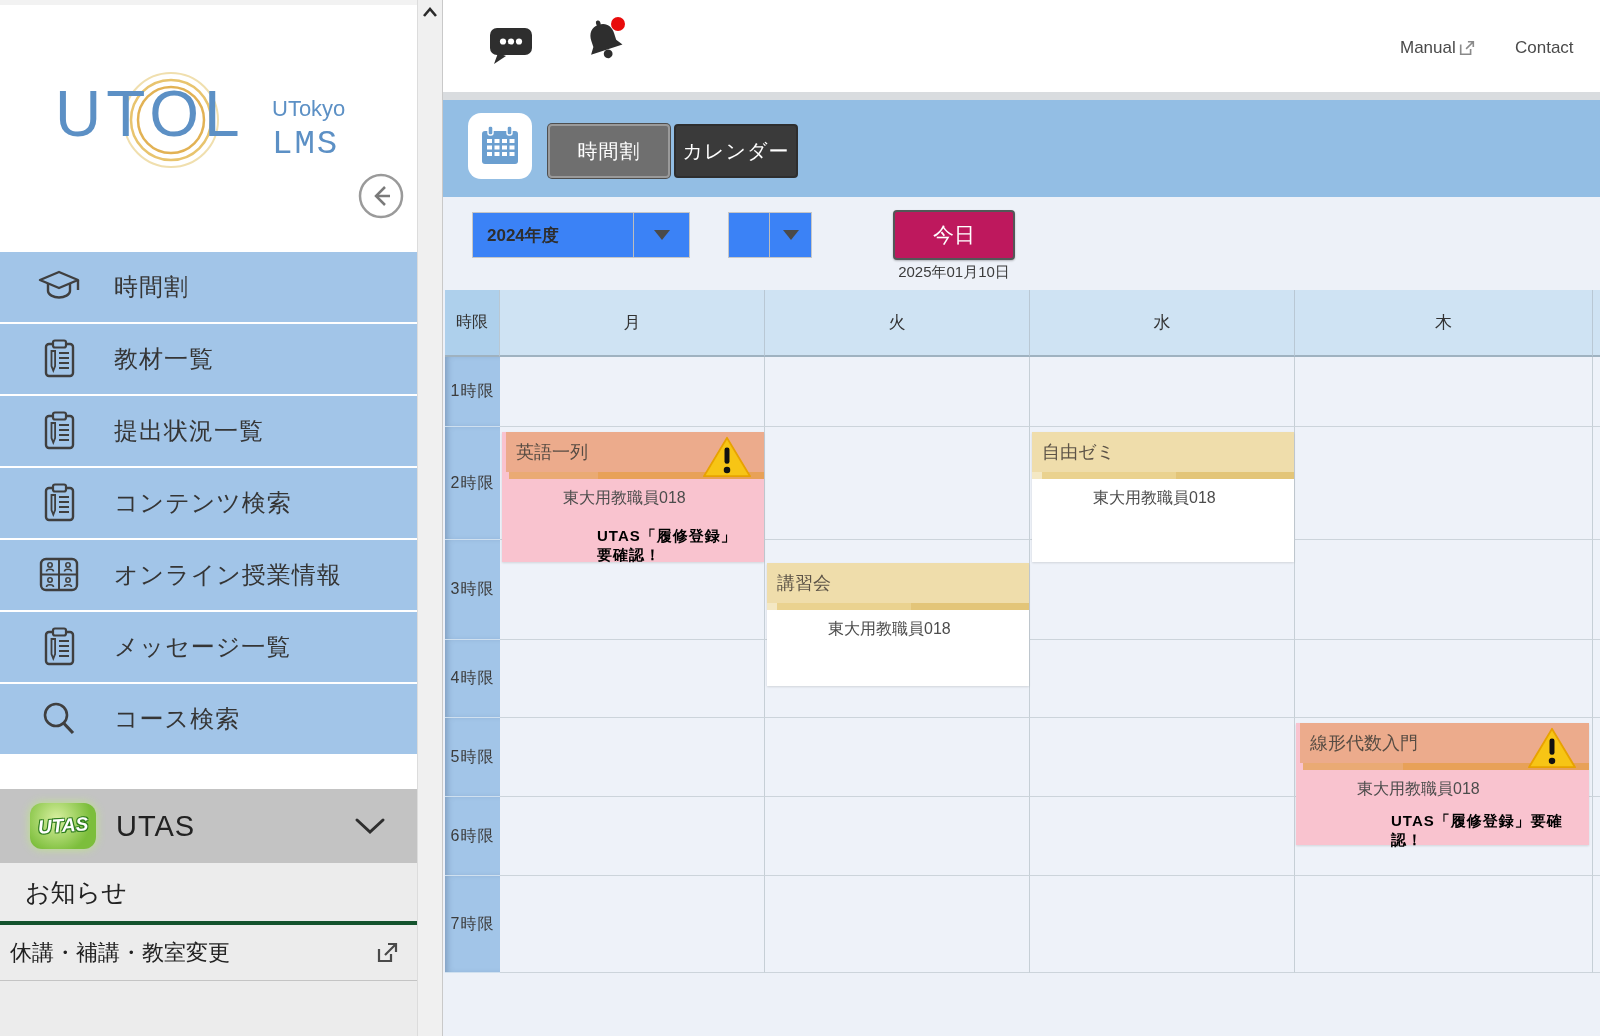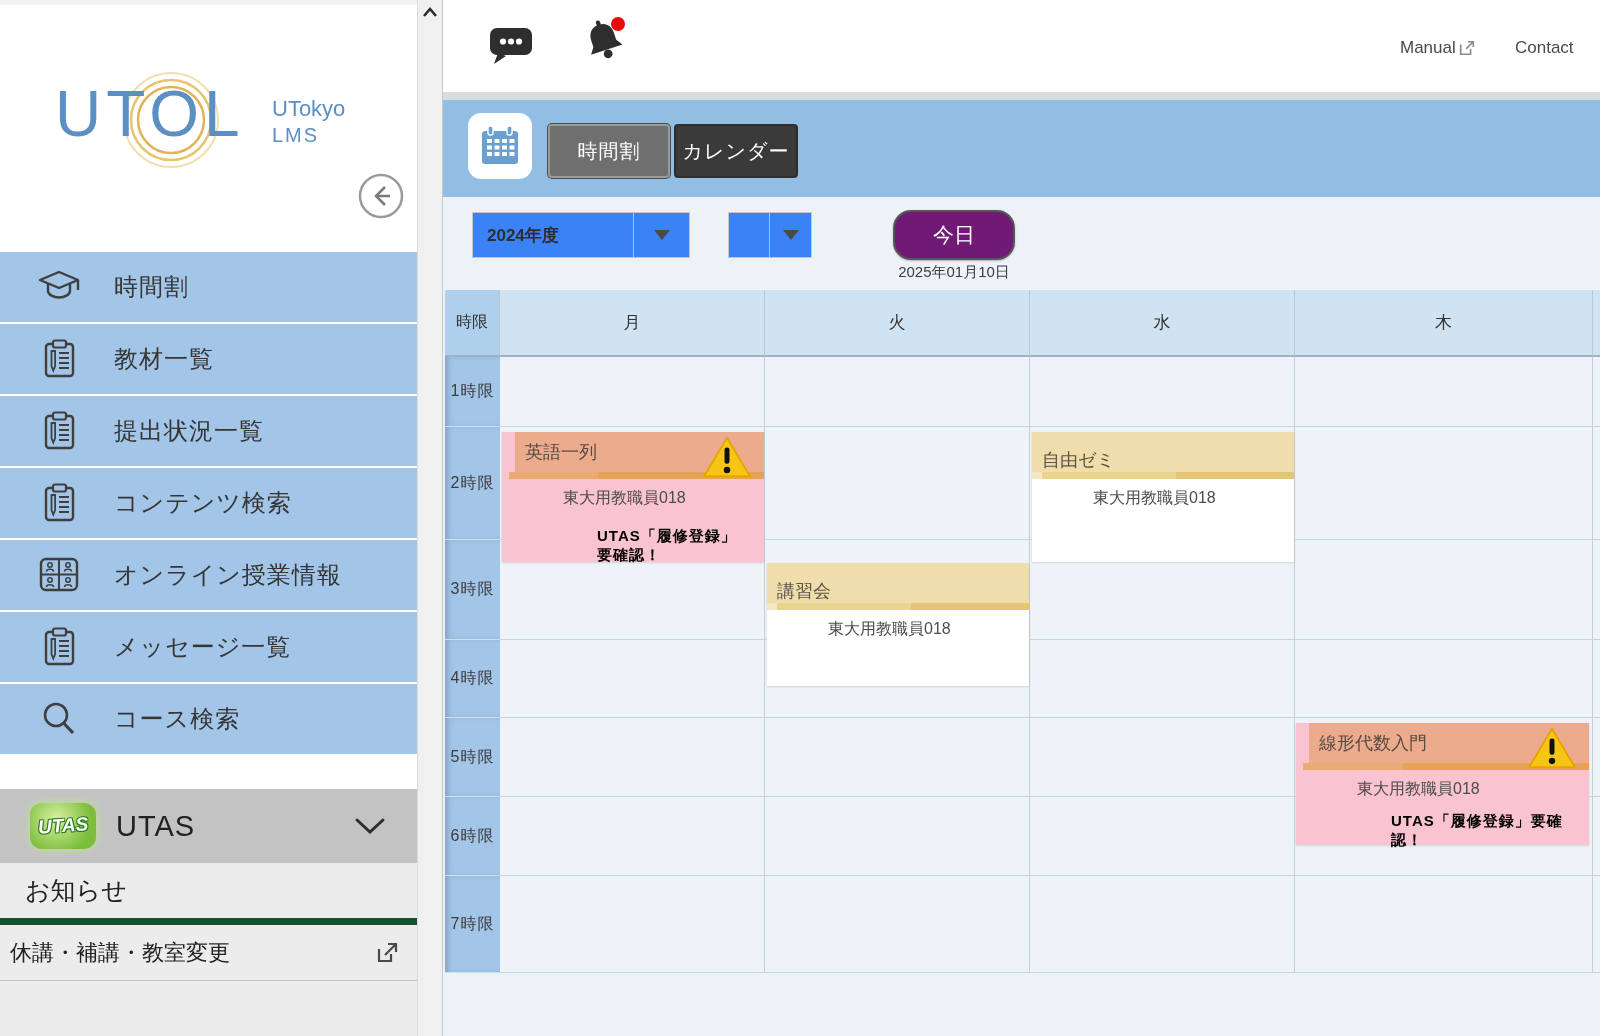--- a/index.html
+++ b/index.html
@@ -8,42 +8,42 @@
   .stage { position:relative; width:1600px; height:1036px; background:#edf1f8; }
 
   
   .sidebar { position:absolute; left:0; top:0; width:417px; height:1036px; background:#fff; border-top:5px solid #f2f2f2; }
   .logo-area { position:relative; height:247px; background:#fff; }
   .logo-rings { position:absolute; left:116px; top:60px; }
   .logo-text { position:absolute; left:55px; top:72px; font-size:64px; font-weight:300;
     color:#5c90c5; letter-spacing:5px; }
   .logo-sub { position:absolute; left:272px; top:90px; color:#5c90c5; line-height:1.25; }
   .logo-sub .s1 { font-size:22px; display:block; }
-  .logo-sub .s2 { font-size:20px; letter-spacing:2px; display:block; }
+  .logo-sub .s2 { font-size:34px; letter-spacing:2px; display:block;font-family:Liberation Mono, monospace; }
   .collapse-btn { position:absolute; left:356px; top:166px; width:50px; height:50px;
     background:transparent; border:none; cursor:pointer; }
   .nav { position:absolute; left:0; top:247px; width:417px; }
   .nav-item { height:70px; margin-bottom:2px; background:#a2c5e8; display:flex;
     align-items:center; cursor:pointer; }
   .nav-item .ic { width:46px; margin-left:36px; display:flex; justify-content:center; }
   .nav-item .lbl { margin-left:32px; font-size:24px; color:#353535; letter-spacing:1px; }
   .utas-header { position:absolute; left:0; top:784px; width:417px; height:74px;
     background:#c3c3c3; display:flex; align-items:center; cursor:pointer; }
   .utas-logo { margin-left:30px; width:66px; height:46px; border-radius:12px;
     background:radial-gradient(circle at 40% 35%, #d8f0a0, #7cbe3b 70%);
     display:flex; align-items:center; justify-content:center;
     box-shadow:0 0 10px #bfe68a; }
   .utas-logo span { font-size:19px; font-weight:bold; font-style:italic; color:#fff;
     text-shadow:1px 1px 0 #2e7d1f, -1px -1px 0 #2e7d1f, 1px -1px 0 #2e7d1f, -1px 1px 0 #2e7d1f;
     transform:rotate(-4deg); }
   .utas-title { margin-left:20px; font-size:29px; color:#222; letter-spacing:1px; }
   .utas-chevron { position:absolute; right:30px; top:26px; }
   .utas-links { position:absolute; left:0; top:858px; width:417px; bottom:0; background:#ececec; }
   .link-row1 { height:62px; display:flex; align-items:center; padding-left:25px;
-    font-size:25px; color:#222; border-bottom:7px solid #14532d; cursor:pointer; }
+    font-size:25px; color:#222; border-bottom:4px solid #14532d; cursor:pointer; }
   .link-row2 { height:56px; display:flex; align-items:center; padding-left:10px;
     font-size:22px; color:#222; border-bottom:1px solid #c4c4c4; cursor:pointer; position:relative; }
   .link-row2 .ext { position:absolute; right:18px; top:16px; }
 
   
   .side-scroll { position:absolute; left:417px; top:0; width:26px; height:1036px;
     background:#f0f0f0; border-left:1px solid #dcdcdc; border-right:1px solid #c9c9c9; cursor:pointer; }
   .side-scroll svg { display:block; margin:6px auto 0; }
 
   
@@ -72,21 +72,21 @@
     display:flex; align-items:center; cursor:pointer; }
   .sel-year { left:29px; width:218px; }
   .sel-term { left:285px; width:84px; }
   .sel-val { flex:1; padding-left:14px; font-size:17px; color:#2e2e2e; font-weight:bold; }
   .sel-arrow-zone { width:56px; align-self:stretch; border-left:1px solid #bdbdbd;
     display:flex; align-items:center; justify-content:center; }
   .sel-term .sel-arrow-zone { width:42px; }
   .sel-arrow { width:0; height:0; border-left:8px solid transparent;
     border-right:8px solid transparent; border-top:10px solid #4a4a4a; }
   .today-btn { position:absolute; left:450px; top:13px; width:122px; height:50px;
-    background:#701a75; border:2px solid #535757; border-radius:18px; color:#fff;
+    background:#be185d; border:2px solid #535757; border-radius:4px; color:#fff;
     font-size:21px; display:flex; align-items:center; justify-content:center; cursor:pointer;
     box-shadow:0 1px 2px rgba(0,0,0,.25); }
   .today-date { position:absolute; left:437px; top:66px; width:148px; text-align:center;
     font-size:15px; color:#3c3c3c; }
 
   
   .grid { position:absolute; left:2px; top:290px; width:1155px; height:683px;
     border-bottom:2px solid #b3bcc4; }
   .g-row { display:flex; }
   .hc { background:#cfe3f3; border-right:1px solid #b9c8d4; border-bottom:2px solid #9fb2c0;
@@ -97,24 +97,24 @@
     box-shadow:inset 5px 0 6px -3px rgba(60,80,110,.35); }
   .gc { background:#eef2f9; border-right:1px solid #c6cfd6; border-bottom:1px solid #ccd4db; }
   .w265 { width:265px; } .w298 { width:298px; } .wfill { flex:1; border-right:none; }
 
   
   .card { position:absolute; cursor:pointer; box-shadow:0 1px 2px rgba(0,0,0,.12); }
   .card .hdr { height:40px; display:flex; align-items:center; padding-left:10px;
     font-size:18px; color:#574c43; position:relative; }
   .card .strip { height:7px; }
   .card.pink { background:#f9c3cf; }
-  .card.pink .hdr { background:#ecab8c; margin-left:13px; }
+  .card.pink .hdr { background:#ecab8c; margin-left:4px; }
   .card.pink .strip { margin-left:7px; background:linear-gradient(90deg,#eaaa74 0 35%,#e8a158 35% 100%); }
   .card.tan { background:#fff; }
-  .card.tan .hdr { background:#efddab; color:#5c5347;align-items:flex-end; }
+  .card.tan .hdr { background:#efddab; color:#5c5347; }
   .card.tan .strip { background:linear-gradient(90deg,#f4e8c4 0 10px,#ead28f 10px 55%,#e3c578 55% 100%); }
   .card .body { padding:9px 25px 0; font-size:16px; color:#4c4c4c;margin-left:36px; }
   .warn-text { color:#000000; font-weight:bold; font-size:15px; padding-left:34px; letter-spacing:1px; }
   .c1 .warn-text { margin-top:18px; } .c4 .warn-text { margin-top:12px; }
   .warn-tri { position:absolute; right:12px; top:3px; }
 </style>
 </head>
 <body>
 
 <div class="stage">

